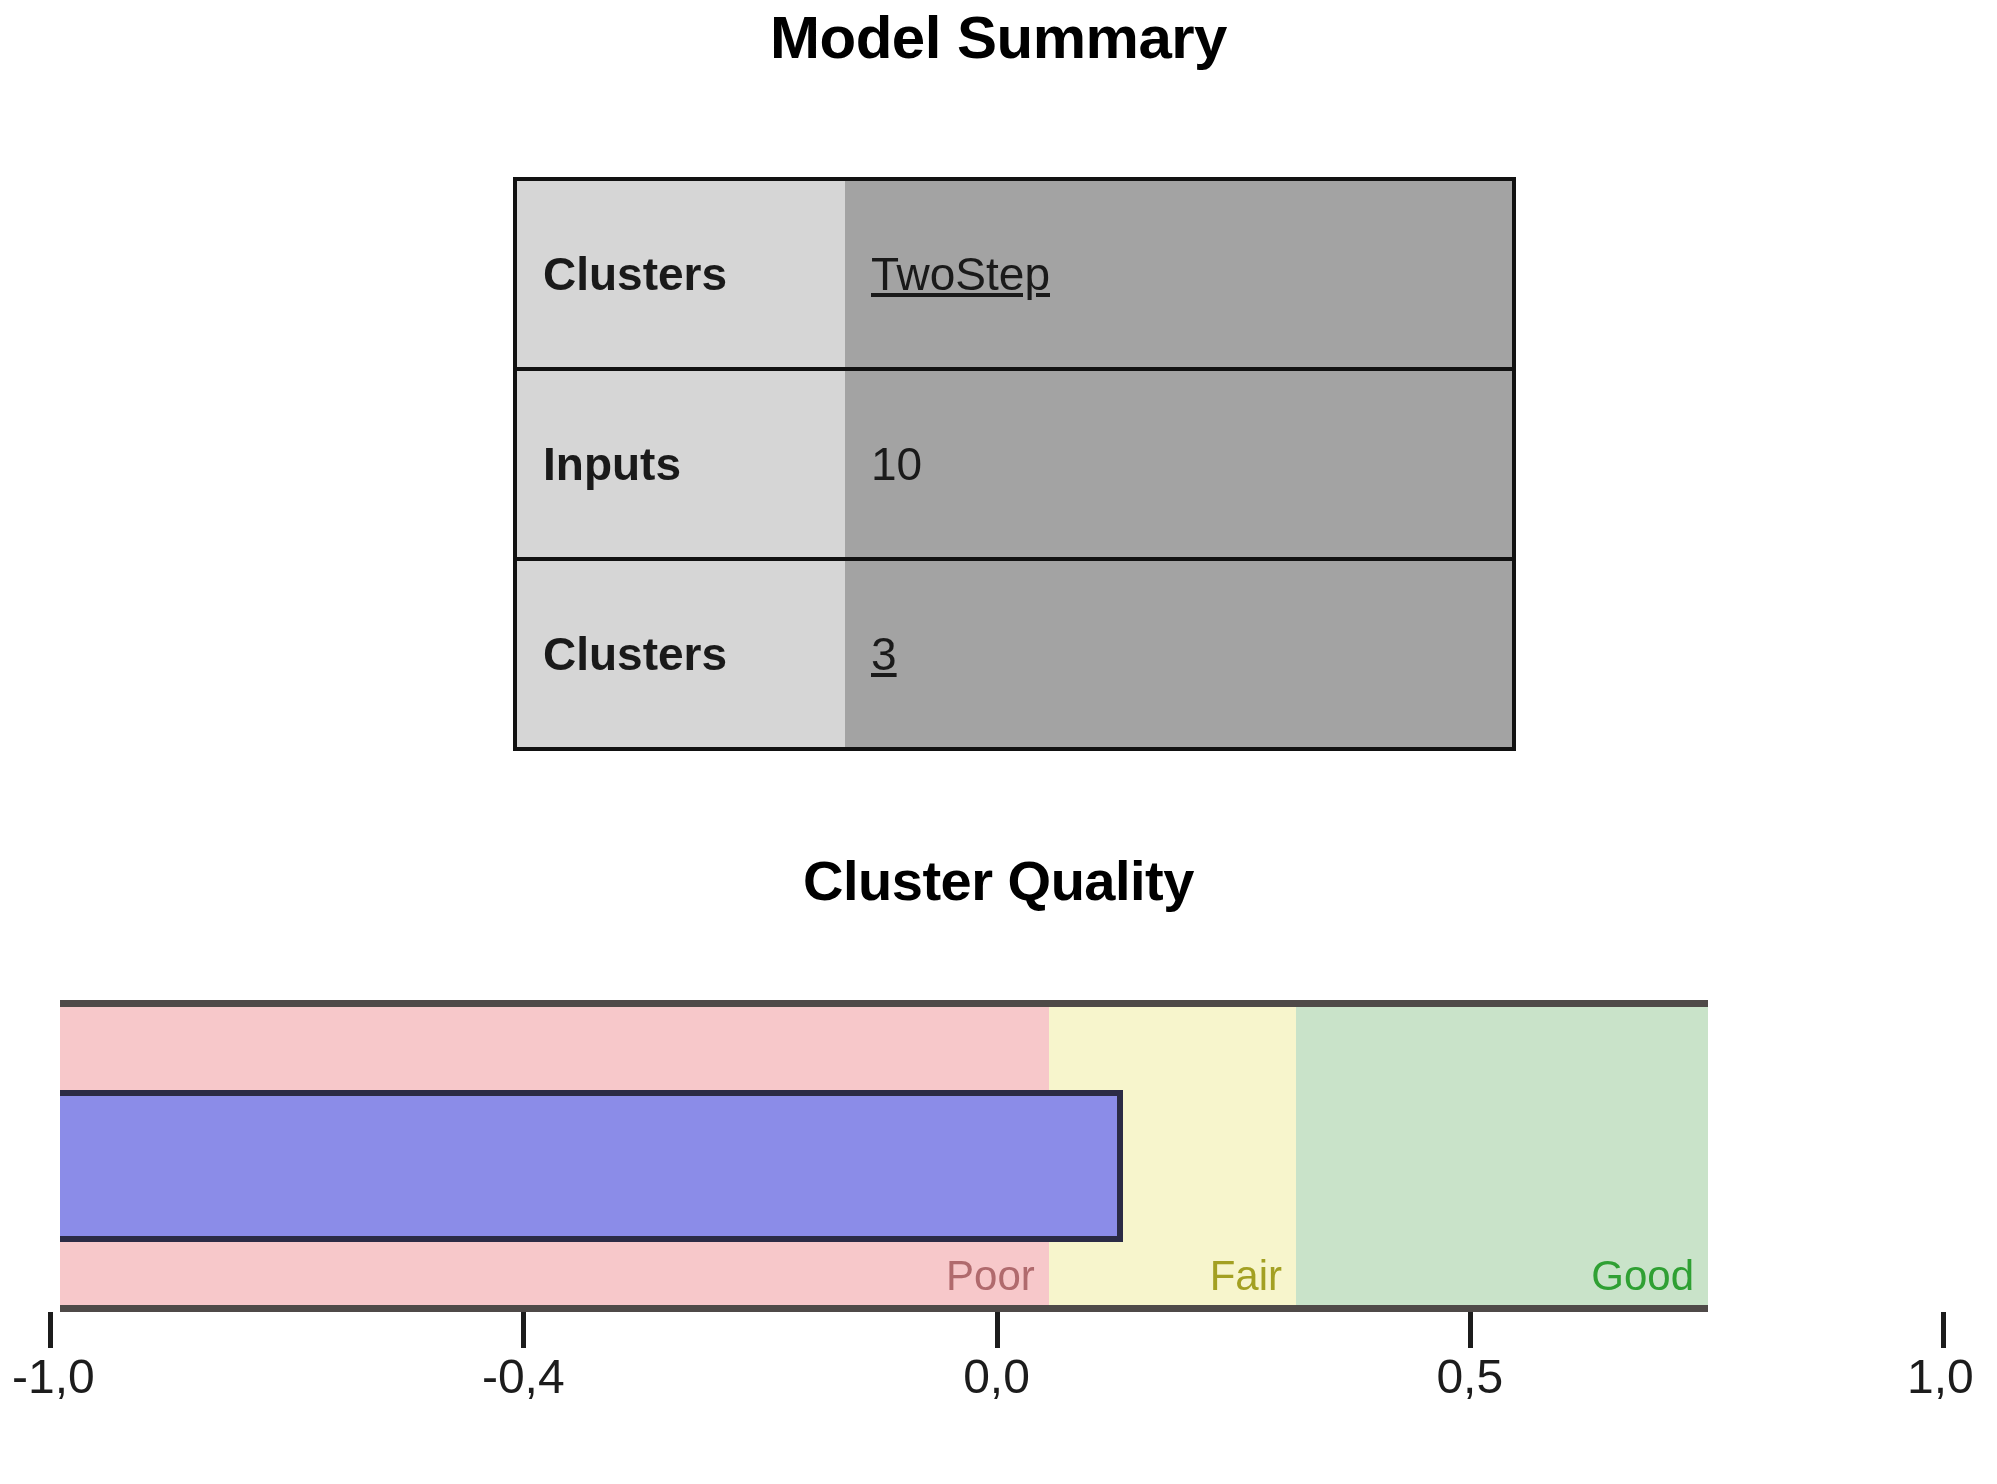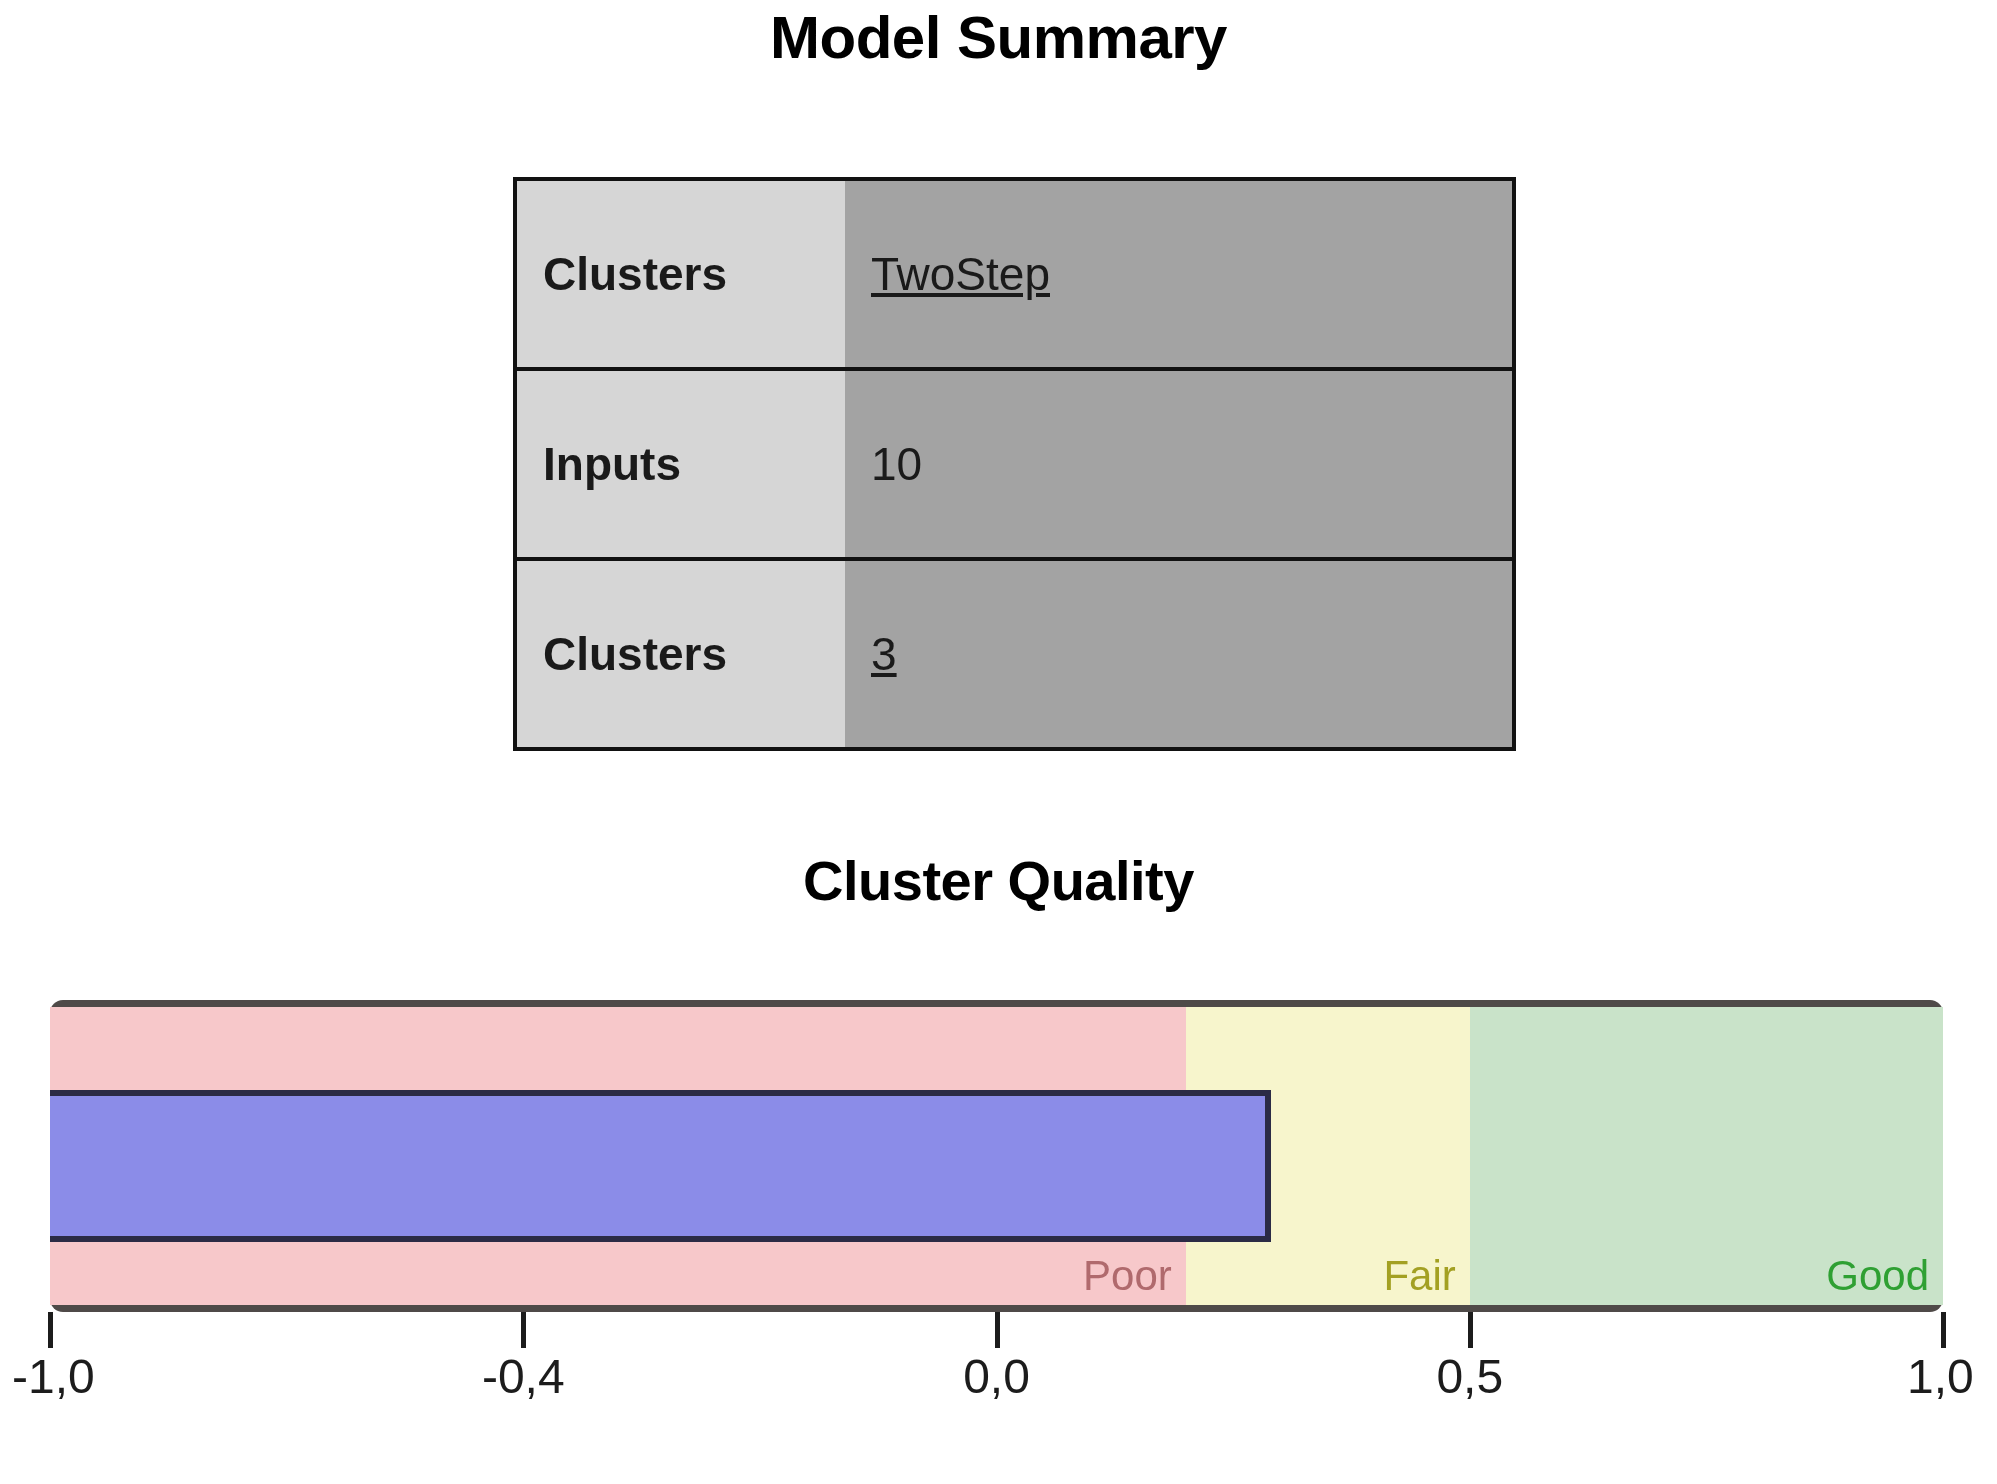--- a/index.html
+++ b/index.html
@@ -71,28 +71,27 @@
   #quality-chart {
     position: absolute;
     left: 0;
     top: 990px;
     width: 1997px;
     height: 494px;
   }
 
   #plot-area {
     position: absolute;
-    left: 50px;
+    left: 60px;
     top: 10px;
-    width: 1893px;
+    width: 1648px;
     height: 312px;
     border-top: 7px solid #4f4a48;
     border-bottom: 7px solid #4f4a48;
     background: #ffffff;
-    border-radius: 13px;
   }
 
   .band {
     position: absolute;
     top: 0;
     bottom: 0;
   }
   .band-label {
     position: absolute;
     right: 14px;

